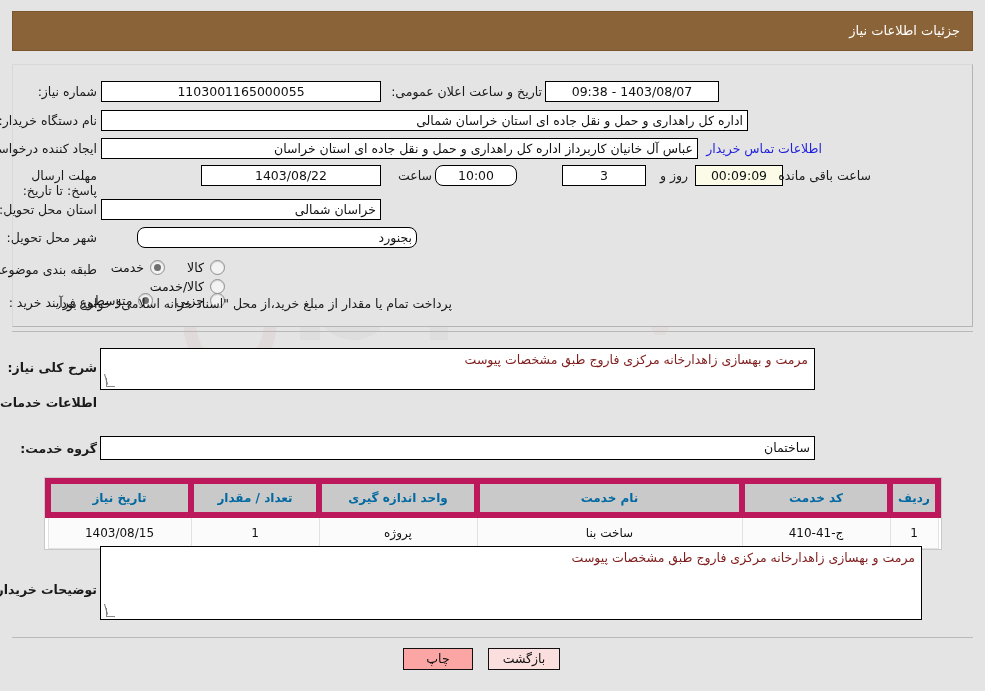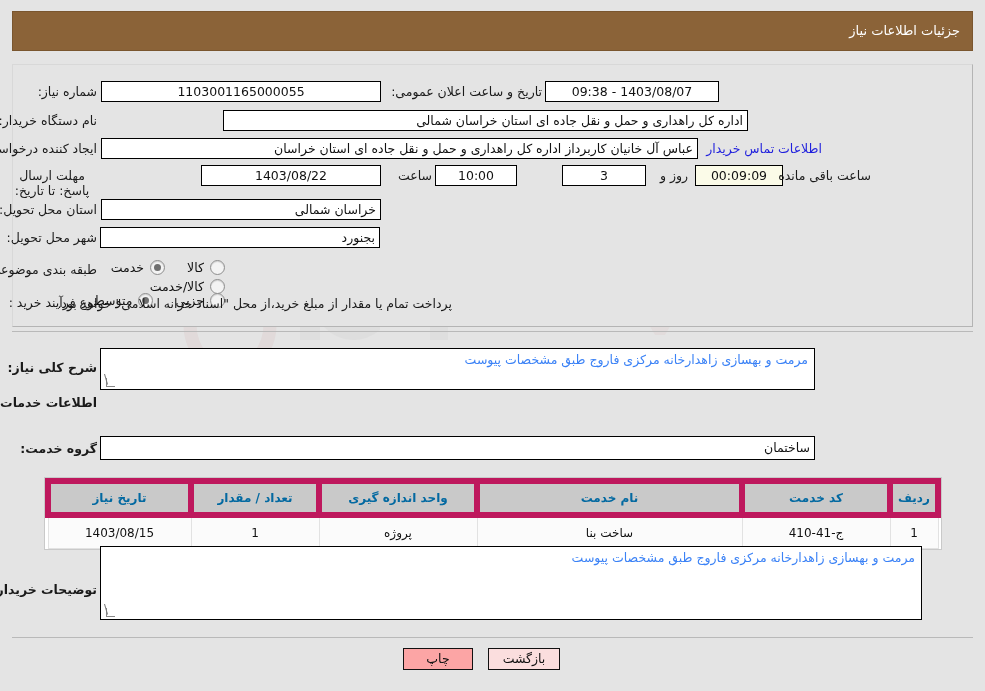--- a/index.html
+++ b/index.html
@@ -55,21 +55,21 @@
     left: 12px; width: 961px; height: 0;
     border-top: 1px solid #b9b9b9;
   }
 
   
   .lbl {
     position: absolute;
     font-size: 12.5px;
     color: #1a1a1a;
     white-space: nowrap;
-    text-align: center;
+    text-align: right;
     z-index: 3;
   }
   .lbl.bold { font-weight: bold; }
   .box {
     position: absolute;
     box-sizing: border-box;
     border: 1px solid #000000;
     background: #ffffff;
     font-size: 12.5px;
     color: #111;
@@ -91,21 +91,21 @@
     white-space: nowrap;
     cursor: pointer;
     z-index: 4;
   }
   .txtarea {
     position: absolute;
     box-sizing: border-box;
     border: 1px solid #000000;
     background: #ffffff;
     font-size: 12.5px;
-    color: #3b82f6;
+    color: #7f1d1d;
     padding: 3px 6px 0 6px;
     overflow: hidden;
     z-index: 3;
     text-align: right;
   }
   .resize-grip {
     position: absolute;
     left: 3px; bottom: 2px;
     width: 11px; height: 11px;
     z-index: 4;
@@ -228,40 +228,40 @@
 
   <div class="panel" id="panel-top"></div>
 
   <div class="lbl" style="right:888px; top:84px;">شماره نیاز:</div>
   <div class="box ctr" style="right:604px; top:81px; width:280px;">1103001165000055</div>
 
   <div class="lbl" style="right:443px; top:84px;">تاریخ و ساعت اعلان عمومی:</div>
   <div class="box ctr" style="right:266px; top:81px; width:174px;">1403/08/07 - 09:38</div>
 
   <div class="lbl" style="right:888px; top:113px;">نام دستگاه خریدار:</div>
-  <div class="box rt" style="right:237px; top:110px; width:525px;margin-left:47px;">اداره کل راهداری و حمل و نقل جاده ای استان خراسان شمالی</div>
+  <div class="box rt" style="right:237px; top:110px; width:647px;margin-left:47px;">اداره کل راهداری و حمل و نقل جاده ای استان خراسان شمالی</div>
 
   <div class="lbl" style="right:888px; top:141px;">ایجاد کننده درخواست:</div>
   <div class="box rt" style="right:287px; top:138px; width:597px;">عباس آل خانیان کاربرداز اداره کل راهداری و حمل و نقل جاده ای استان خراسان</div>
   <a class="link" style="right:163px; top:141px;">اطلاعات تماس خریدار</a>
 
   <div class="lbl" style="right:888px; top:168px; width:90px; line-height:15px; white-space:normal;">مهلت ارسال پاسخ: تا تاریخ:</div>
   <div class="box ctr" style="right:604px; top:165px; width:180px;">1403/08/22</div>
   <div class="lbl" style="right:553px; top:168px;">ساعت</div>
-  <div class="box ctr" style="right:468px; top:165px; width:82px;">10:00</div>
+  <div class="box ctr" style="right:468px; top:165px; width:82px;border-radius:8px;">10:00</div>
   <div class="box ctr" style="right:339px; top:165px; width:84px;">3</div>
   <div class="lbl" style="right:297px; top:168px;">روز و</div>
   <div class="box timer" style="right:202px; top:165px; width:88px;">00:09:09</div>
   <div class="lbl" style="right:114px; top:168px;">ساعت باقی مانده</div>
 
   <div class="lbl" style="right:888px; top:202px;">استان محل تحویل:</div>
   <div class="box rt" style="right:604px; top:199px; width:280px;">خراسان شمالی</div>
 
   <div class="lbl" style="right:888px; top:230px;">شهر محل تحویل:</div>
-  <div class="box rt" style="right:605px; top:227px; width:280px;">بجنورد</div>
+  <div class="box rt" style="right:568px; top:227px; width:280px;border-radius:8px;">بجنورد</div>
 
   <div class="lbl" style="right:888px; top:262px;">طبقه بندی موضوعی:</div>
   <div class="radio-group" id="category-radios" style="right:760px; top:260px;"><span class="radio-item">
         <span class="radio-dot"></span>
         <span>کالا</span>
       </span><span class="radio-item on">
         <span class="radio-dot"></span>
         <span>خدمت</span>
       </span><span class="radio-item">
         <span class="radio-dot"></span>

